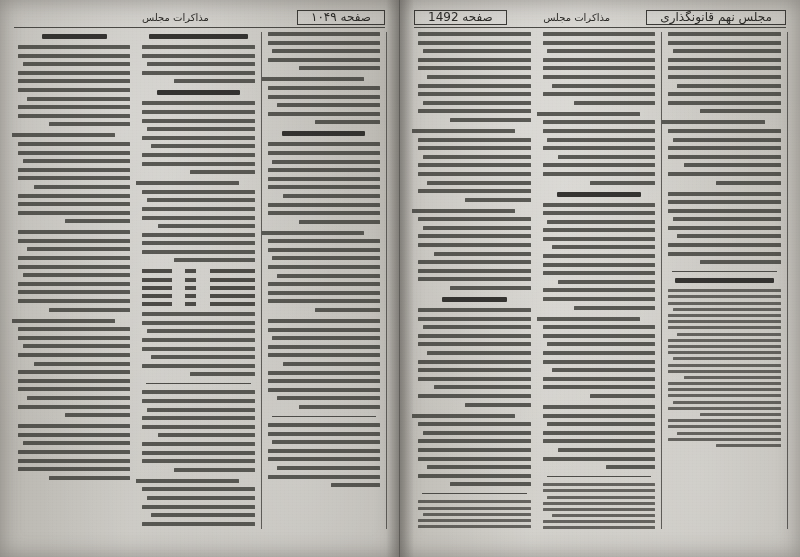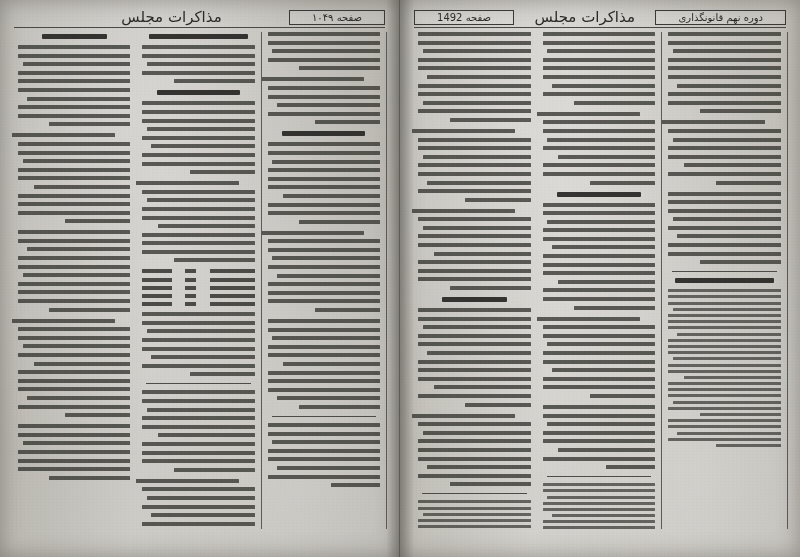--- a/index.html
+++ b/index.html
@@ -64,26 +64,26 @@
     direction: rtl;
     display: flex;
     align-items: center;
     justify-content: space-between;
     font-size: 9px;
     color: #2b2a27;
     font-family: "DejaVu Sans", sans-serif;
   }
   .hdr .hdr-box {
     border: 1px solid #3b3a37;
-    padding: 0px 22px;
+    padding: 0px 13px;
     line-height: 13px;
-    font-size: 10px;
+    font-size: 12px;
     background: rgba(255,255,255,0.12);
   }
-  .hdr .hdr-center { font-size: 15px; letter-spacing: 0.5px; }
+  .hdr .hdr-center { font-size: 10px; letter-spacing: 0.5px; }
   .hdr-rule {
     position: absolute;
     left: 14px; right: 14px;
     top: 27px;
     border-top: 1px solid #4a4945;
     height: 0;
   }
 
   
   .cols {
@@ -189,21 +189,21 @@
 </style>
 </head>
 <body>
 
 <div id="page">
 
   <div class="page-half" id="page-right">
     <div class="paper"></div>
 
     <div class="hdr">
-      <span class="hdr-box">دوره نهم قانونگذاری</span>
+      <span class="hdr-box">مجلس نهم قانونگذاری</span>
       <span class="hdr-center">مذاکرات مجلس</span>
       <span class="hdr-box">صفحه 1492</span>
     </div>
     <div class="hdr-rule"></div>
 
     <div class="cols">
 
       <div class="col">
         <div class="blk">
           <div class="ln s1"></div>

